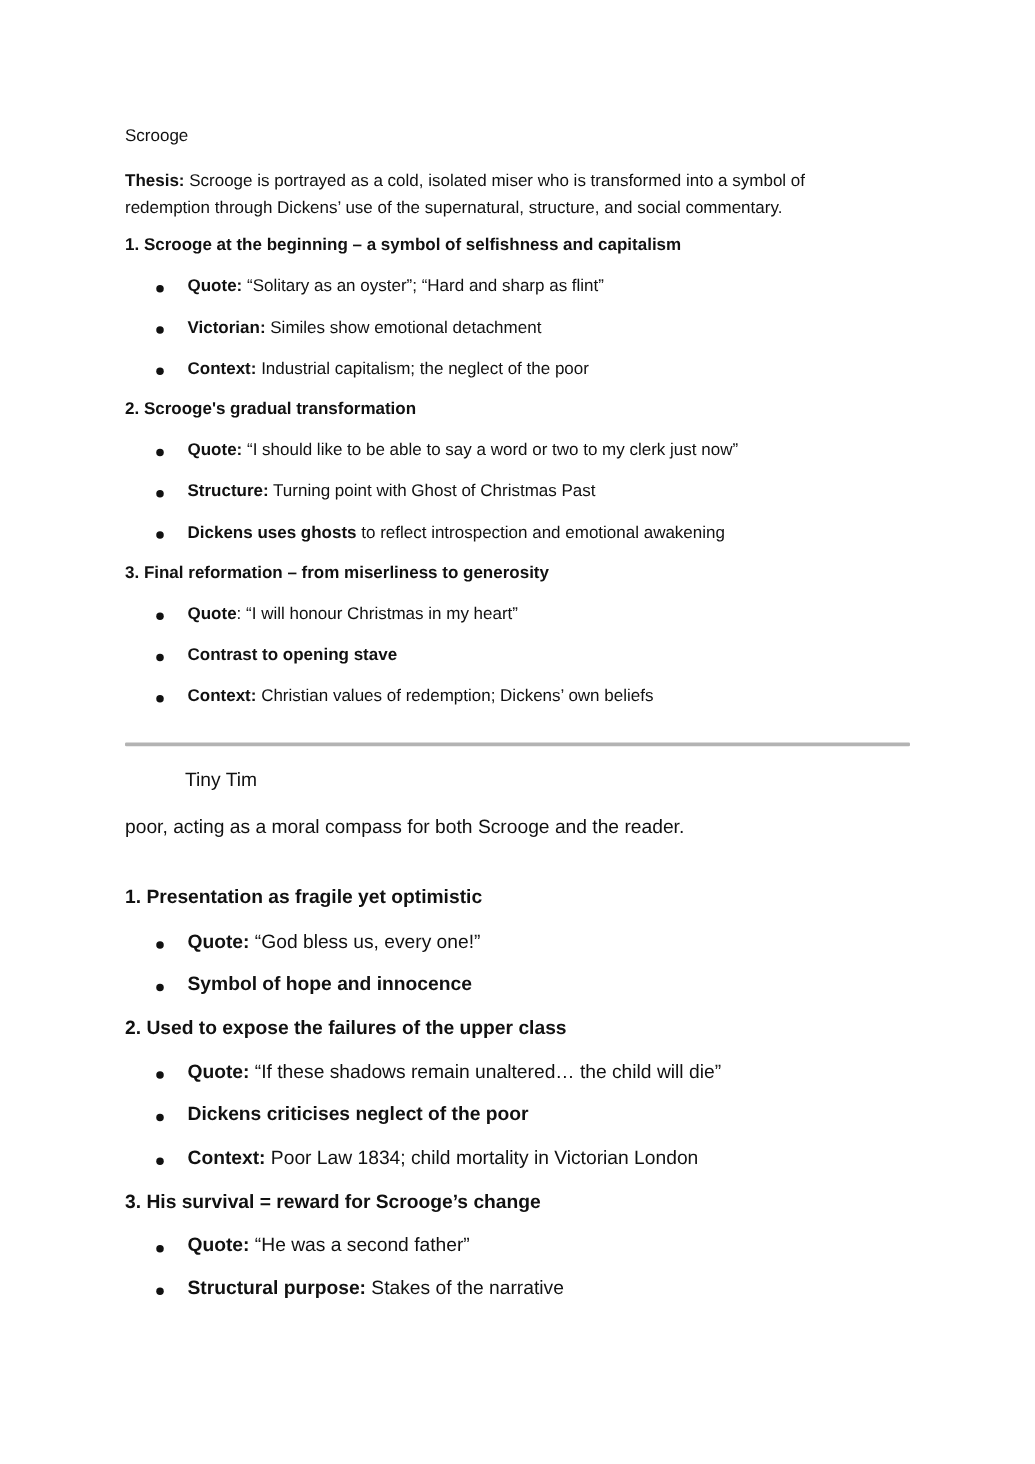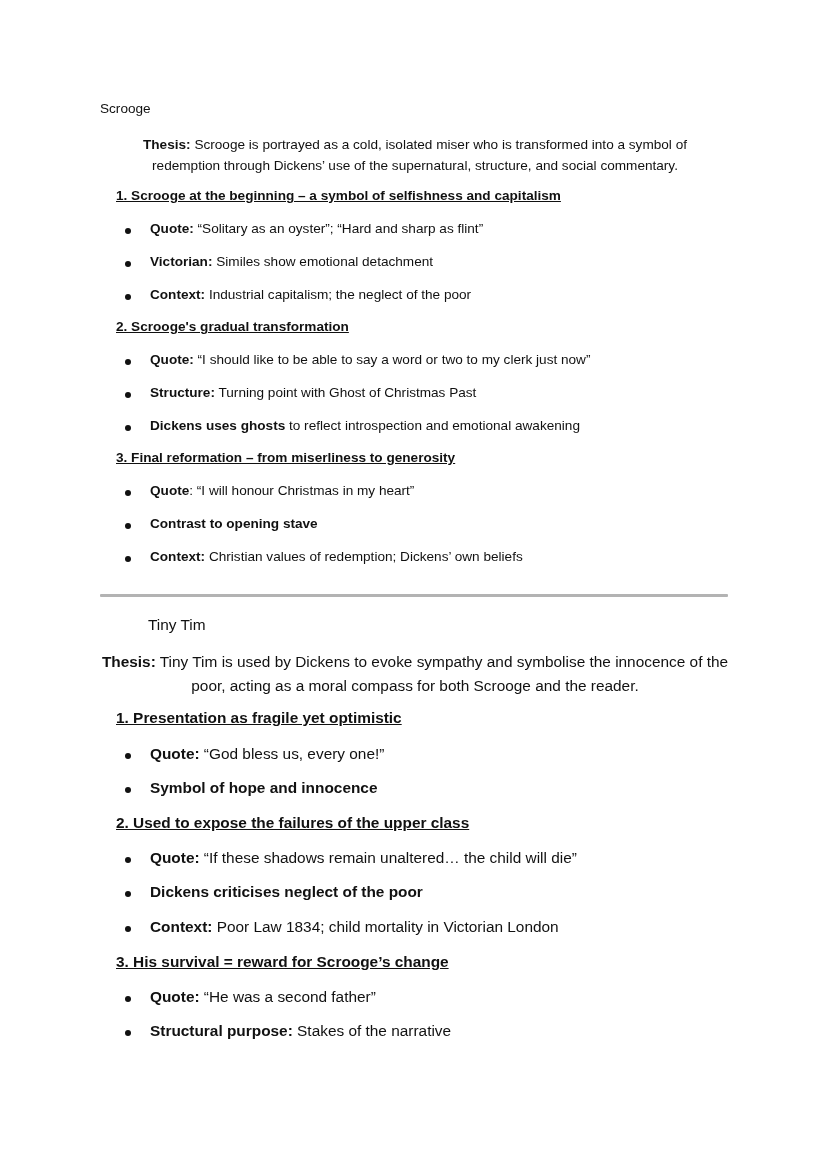--- a/index.html
+++ b/index.html
@@ -27,28 +27,26 @@
     .title {
       position: absolute;
       left: 0;
       font-weight: normal;
       white-space: nowrap;
     }
     .thesis {
       position: absolute;
       left: 0;
       width: 630px;
-      text-align: center;
     }
     .heading {
       position: absolute;
-      left: 16px;
+      left: 0;
       font-weight: bold;
       white-space: nowrap;
-      text-decoration: underline;
     }
     .bullet {
       position: absolute;
       left: 0;
       white-space: nowrap;
     }
     .bullet .dot {
       position: absolute;
       left: 25px;
       top: 0;
@@ -129,21 +127,20 @@
       <span class="txt"><b>Context:</b><span> Christian values of redemption; Dickens’ own beliefs</span></span>
     </div>
   </div>
 
   <div class="divider"></div>
 
   <div class="sec2">
     <div class="title" style="top:616px;margin-left:48px;">Tiny Tim</div>
 
     <div class="thesis" style="top:650px; line-height:24px;">
-      <div><b>Thesis:</b> <span>Tiny Tim is used by Dickens to evoke sympathy and symbolise the innocence of the</span></div>
       <div>poor, acting as a moral compass for both Scrooge and the reader.</div>
     </div>
 
     <div class="heading" style="top:709px;">1. Presentation as fragile yet optimistic</div>
     <div class="bullet" style="top:745px;">
       <span class="dot" style="top:8px;"></span>
       <span class="txt"><b>Quote:</b><span> “God bless us, every one!”</span></span>
     </div>
     <div class="bullet" style="top:779px;">
       <span class="dot" style="top:8px;"></span>

